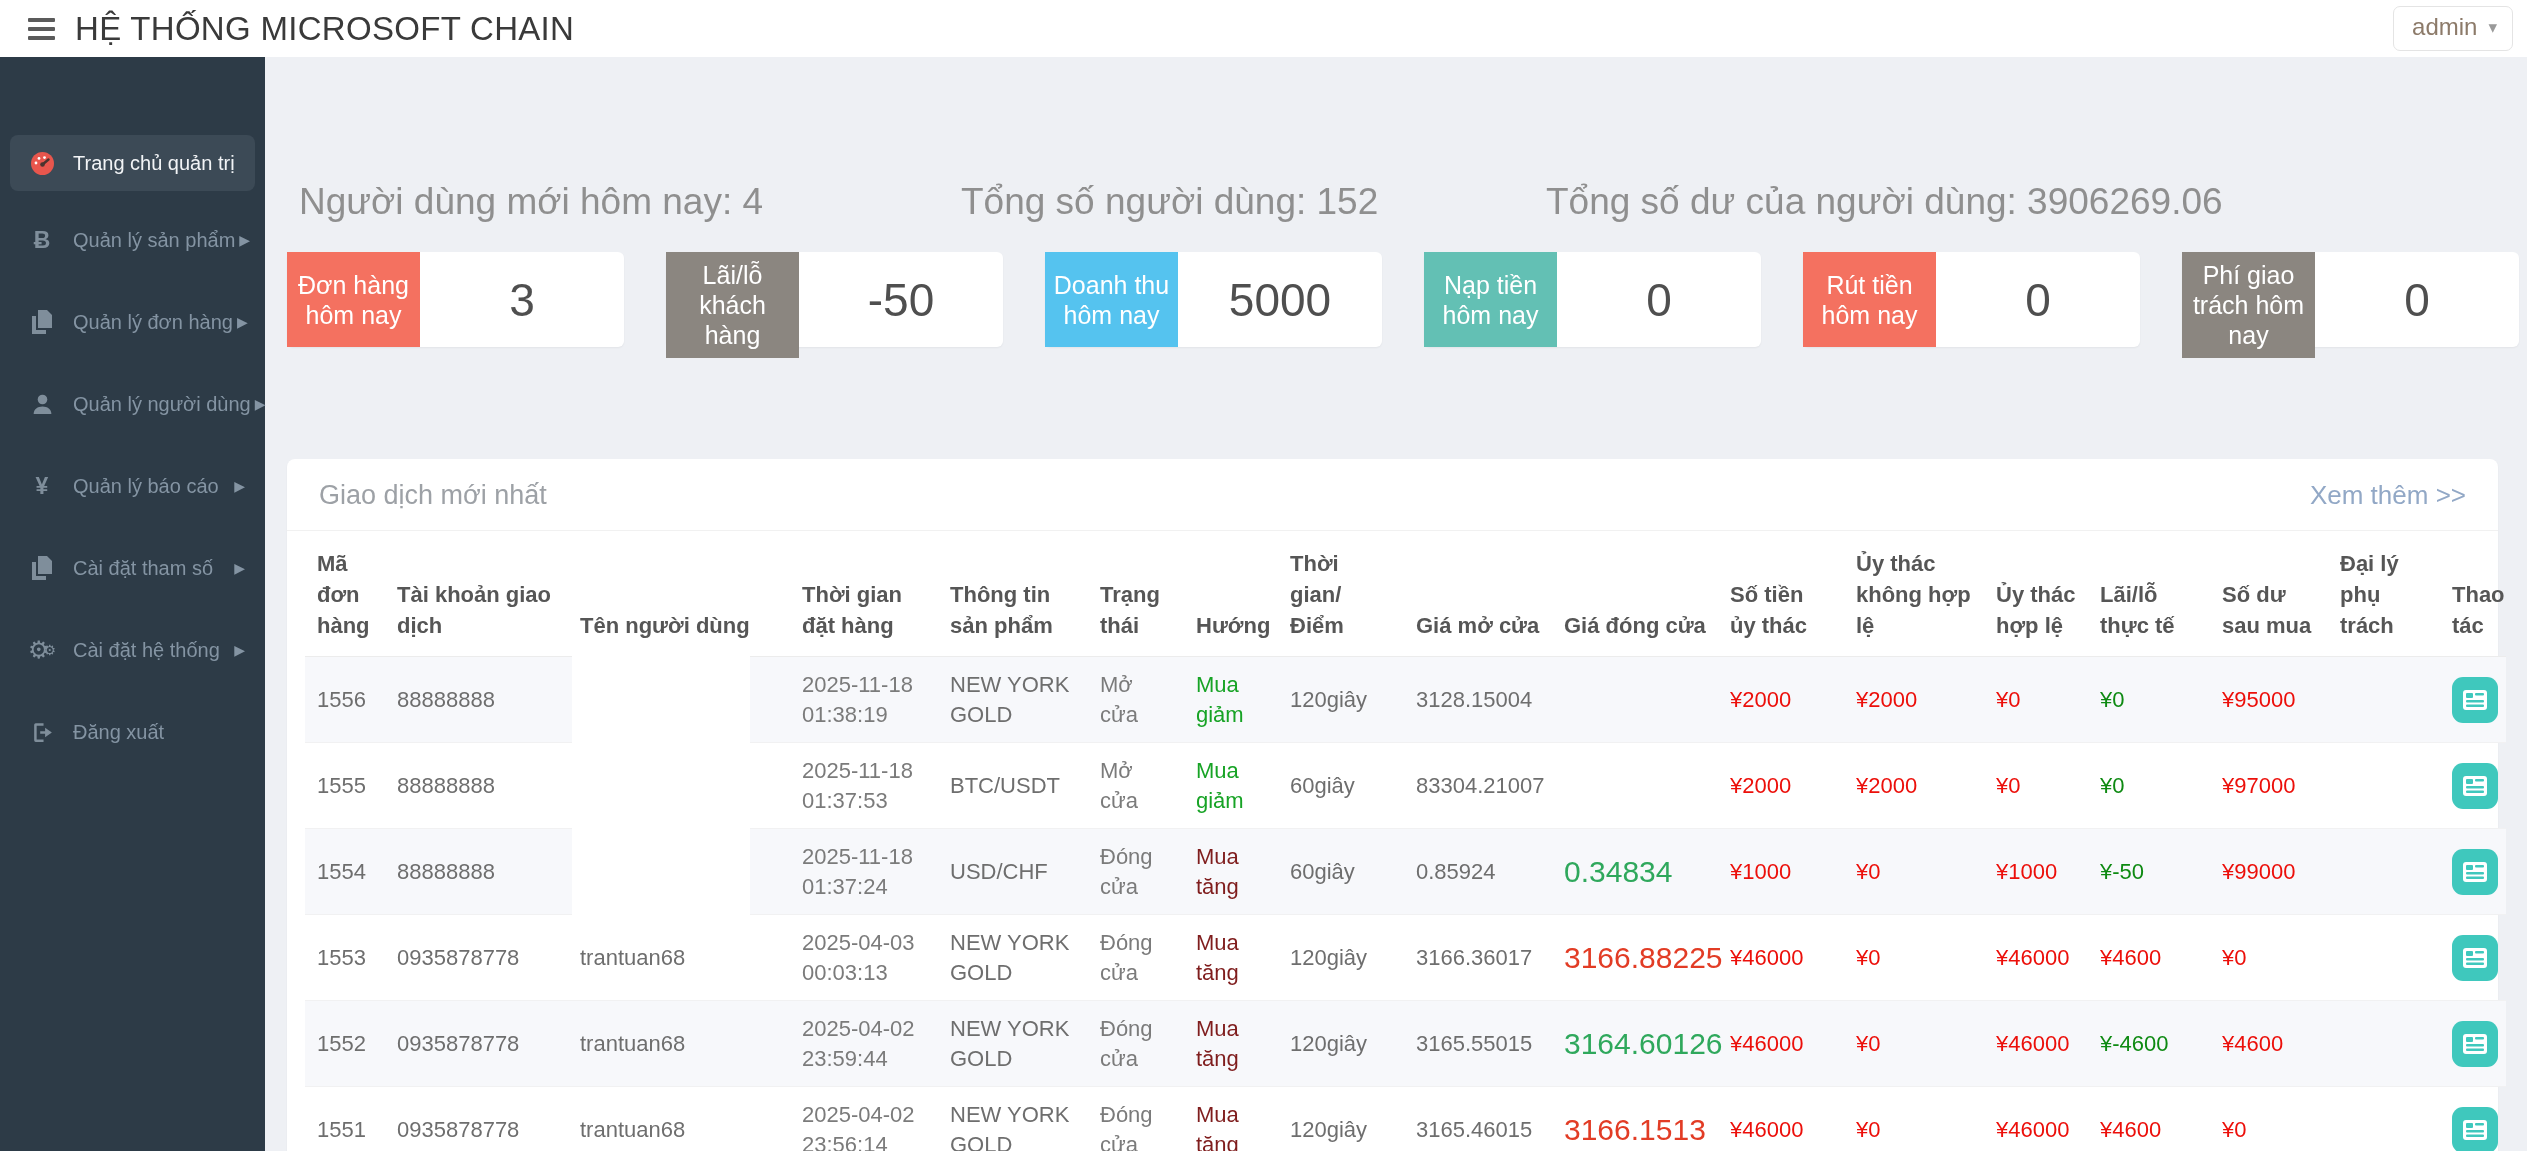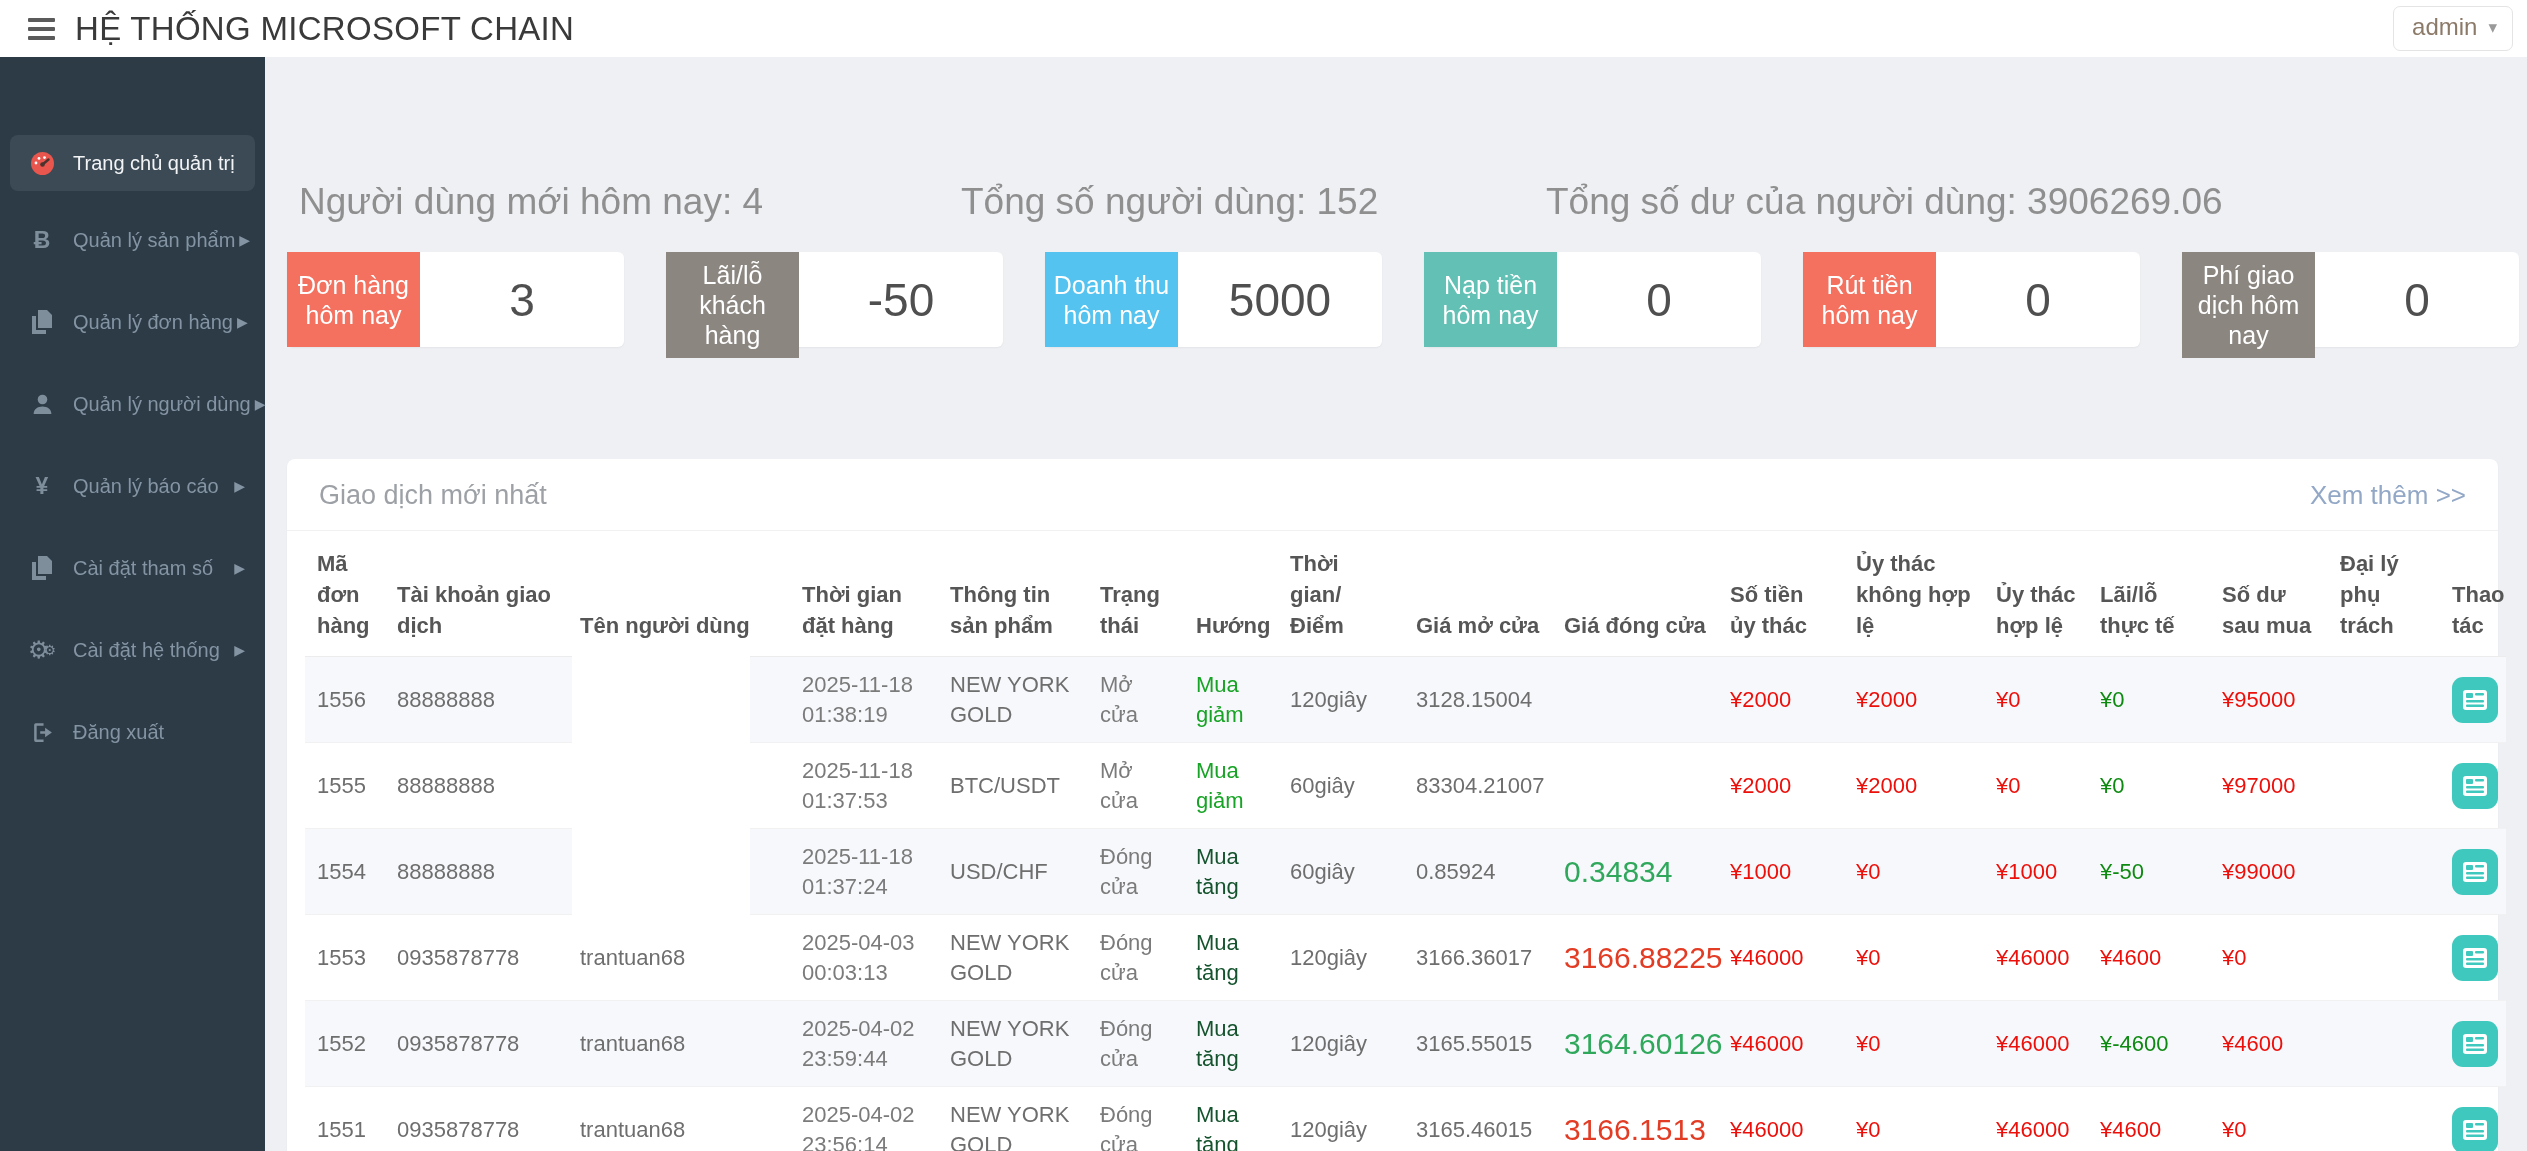--- a/index.html
+++ b/index.html
@@ -98,21 +98,21 @@
     font-size:22px; color:#6e6e6e; padding:10px 12px; vertical-align:middle;
     line-height:1.35; border-top:1px solid #f1f1f2;
   }
   td.redacted { position:relative; }
   td.redacted::after {
     content:""; position:absolute; left:4px; top:-2px; bottom:-2px; width:178px; background:#fff;
   }
   .muted { color:#7b7b7b; }
   .c-red { color:#ec0f0a; }
   .c-green { color:#0e8a12; }
-  .c-red-dir { color:#14532d; }
+  .c-red-dir { color:#7f1d1d; }
   .c-green-dir { color:#17a325; }
   .close-val { font-size:30px; white-space:nowrap;text-align:right; }
   .c-close-red { color:#e23c25; }
   .c-close-green { color:#2fa85c; }
 
   .act-btn {
     width:46px; height:46px; background:#3fc8bd; border:none; border-radius:11px;
     display:flex; align-items:center; justify-content:center; cursor:pointer; padding:0;
   }
 </style>
@@ -234,21 +234,21 @@
       <div class="card-label" style="background: rgb(99, 192, 180);">Nạp tiền hôm nay</div>
       <div class="card-value">0</div>
     </div>
     <div class="card">
       <div class="card-value-box"></div>
       <div class="card-label" style="background: rgb(244, 113, 96);">Rút tiền hôm nay</div>
       <div class="card-value">0</div>
     </div>
     <div class="card">
       <div class="card-value-box"></div>
-      <div class="card-label" style="background: rgb(139, 134, 128);">Phí giao dịch hôm nay</div>
+      <div class="card-label" style="background: rgb(139, 134, 128);">Phí giao trách hôm nay</div>
       <div class="card-value">0</div>
     </div>
   </div>
 
   <div class="panel">
     <div class="panel-head">
       <div class="panel-title">Giao dịch mới nhất</div>
       <div class="view-more">Xem thêm &gt;&gt;</div>
     </div>
     <div class="table-wrap">

